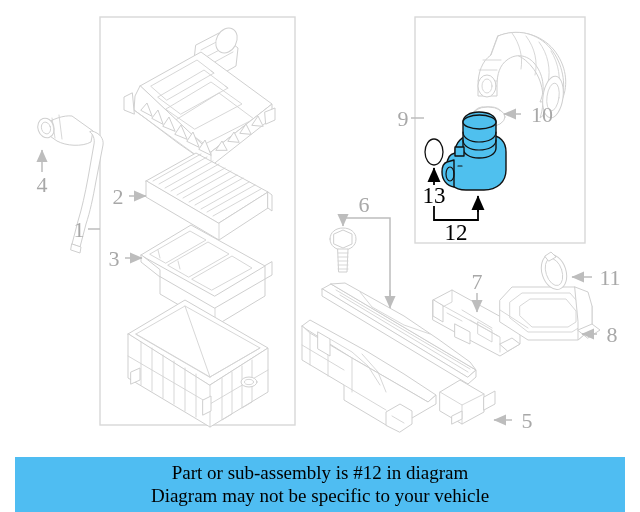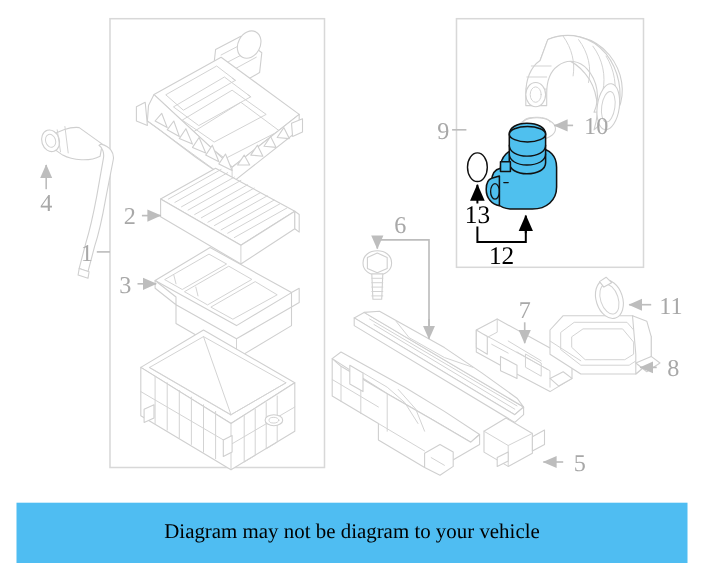--- a/index.html
+++ b/index.html
@@ -292,16 +292,17 @@
     <text class="lbl" x="477" y="289" text-anchor="middle">7</text>
     <text class="lbl" x="612" y="342" text-anchor="middle">8</text>
     <text class="lbl" x="403" y="126" text-anchor="middle">9</text>
     <text class="lbl" x="542" y="122" text-anchor="middle">10</text>
     <text class="lbl" x="610" y="285" text-anchor="middle">11</text>
     <text class="lbl-dark" x="456" y="240" text-anchor="middle">12</text>
     <text class="lbl-dark" x="434" y="203" text-anchor="middle">13</text>
   </svg>
 
   <div id="banner">
-    <div class="banner-line">Diagram may not be diagram to your vehicle</div>
+    <div class="banner-line">Part or sub-assembly is #12 in diagram</div>
+    <div class="banner-line">Diagram may not be specific to your vehicle</div>
   </div>
 
 </div>
 
 </body></html>

